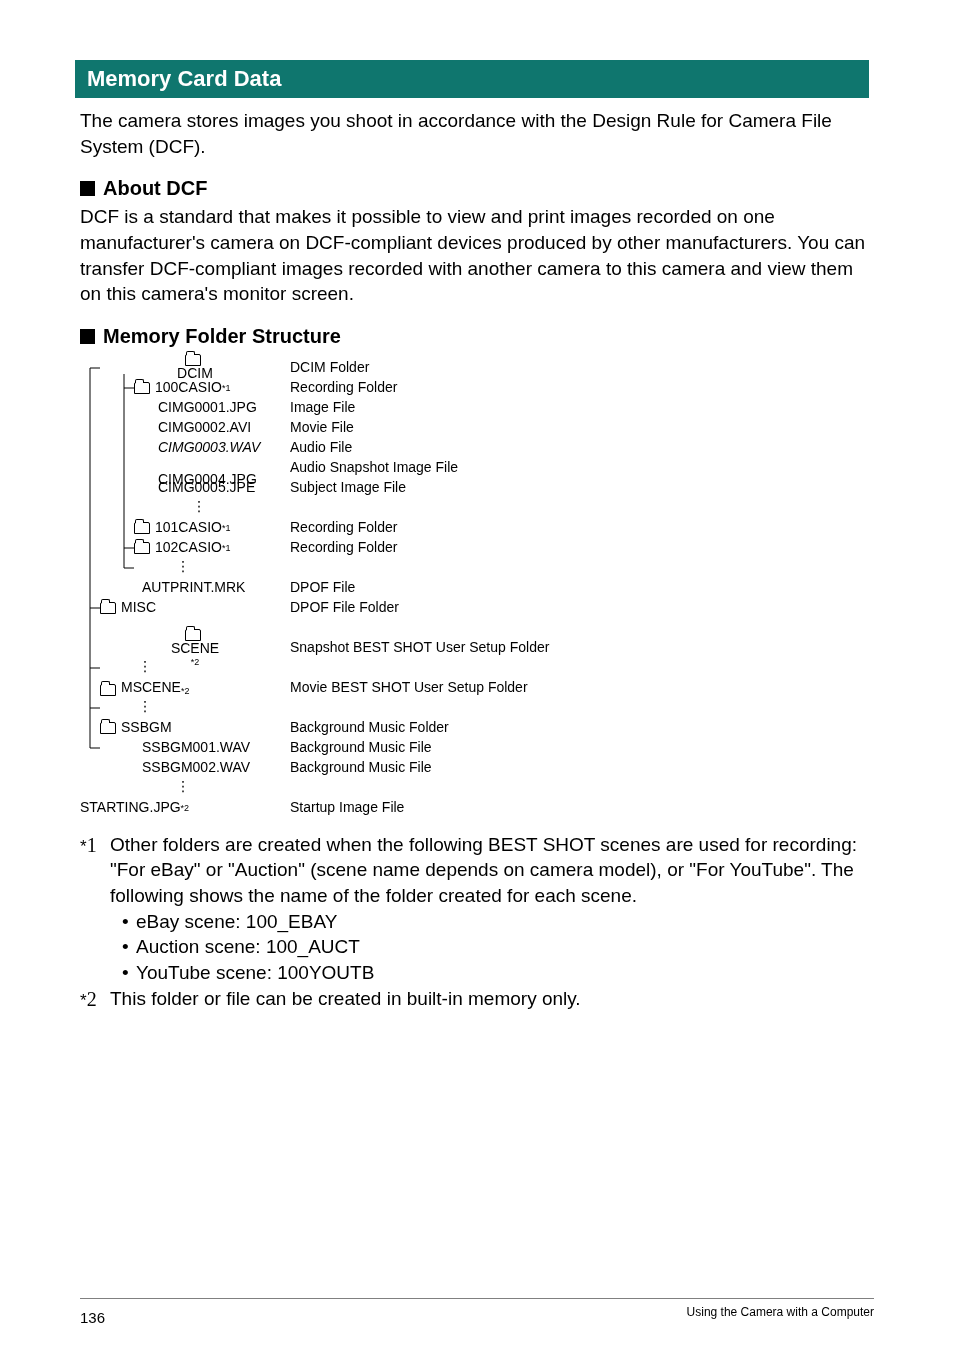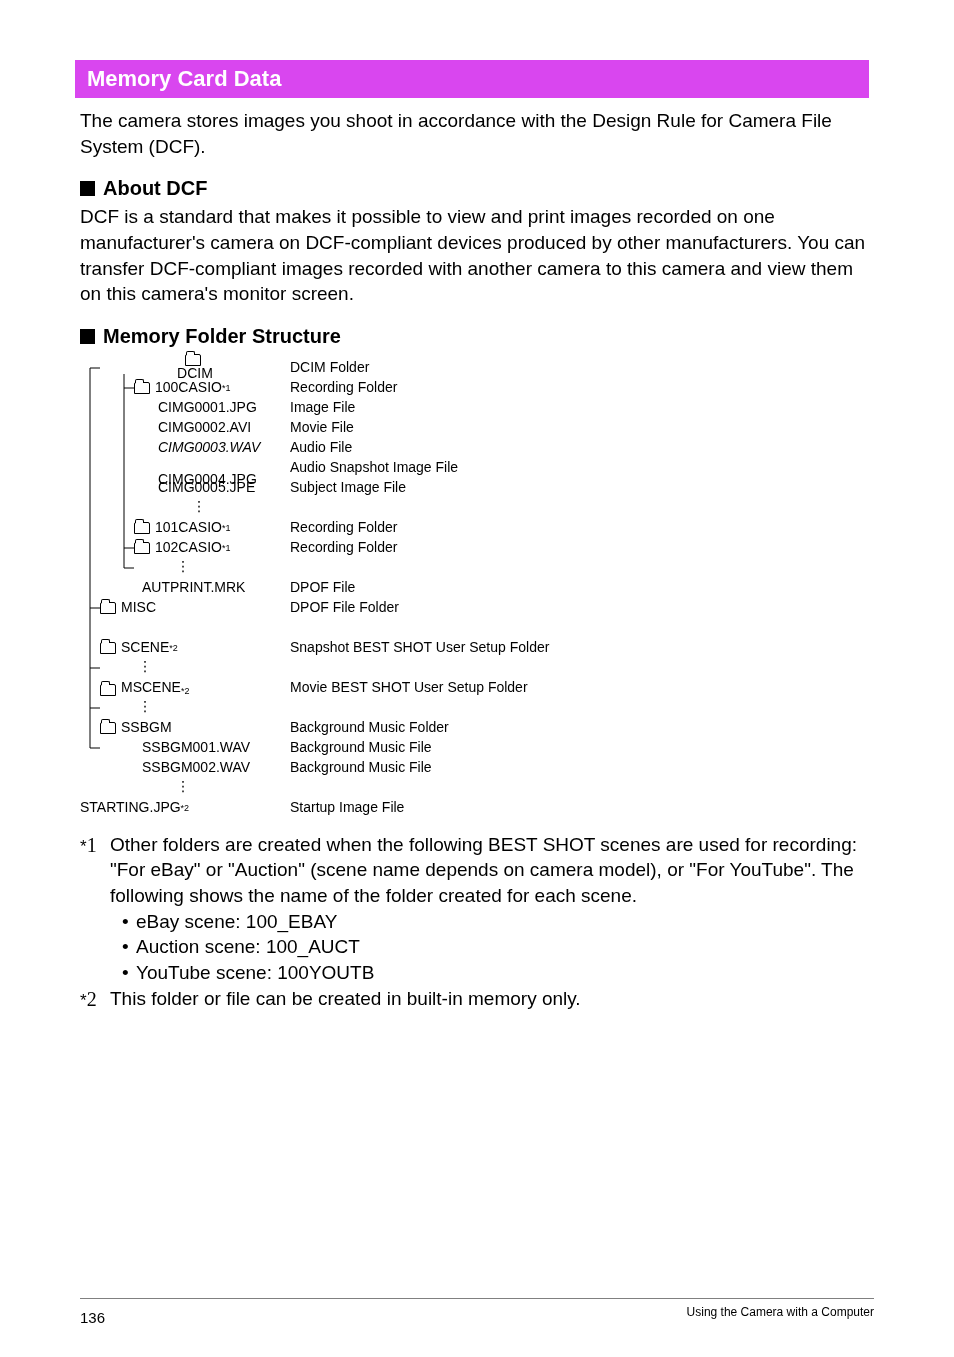--- a/index.html
+++ b/index.html
@@ -12,21 +12,21 @@
     width: 954px;
     height: 1357px;
     background: #ffffff;
     color: #000000;
     position: relative;
   }
   .page {
     padding: 60px 80px 0 80px;
   }
   .section-header {
-    background: #d946ef;
+    background: #0f766e;
     color: #ffffff;
     font-size: 22px;
     font-weight: bold;
     padding: 6px 12px;
     margin-bottom: 10px;
     margin-left: -5px;
     margin-right: 5px;
   }
   .body-text {
     font-size: 19px;
@@ -282,21 +282,21 @@
           <span class="folder-icon"></span>
           <span>MISC</span>
         </div>
         <div class="tree-desc">DPOF File Folder</div>
       </div>
       <div class="tree-row">
         <div class="tree-label-col" style="padding-left: 0px;"></div>
         <div class="tree-desc"></div>
       </div>
       <div class="tree-row">
-        <div class="tree-label-col" style="padding-left: 20px;">
+        <div class="tree-label-col" style="padding-left: 20px; flex-direction: column;">
           <span class="folder-icon"></span>
           <span>SCENE</span>
           <span class="sup"> *2</span>
         </div>
         <div class="tree-desc">Snapshot BEST SHOT User Setup Folder</div>
       </div>
       <div class="tree-row">
         <div class="tree-label-col" style="padding-left: 56px;">
           <span class="vdots">⋮</span>
         </div>

